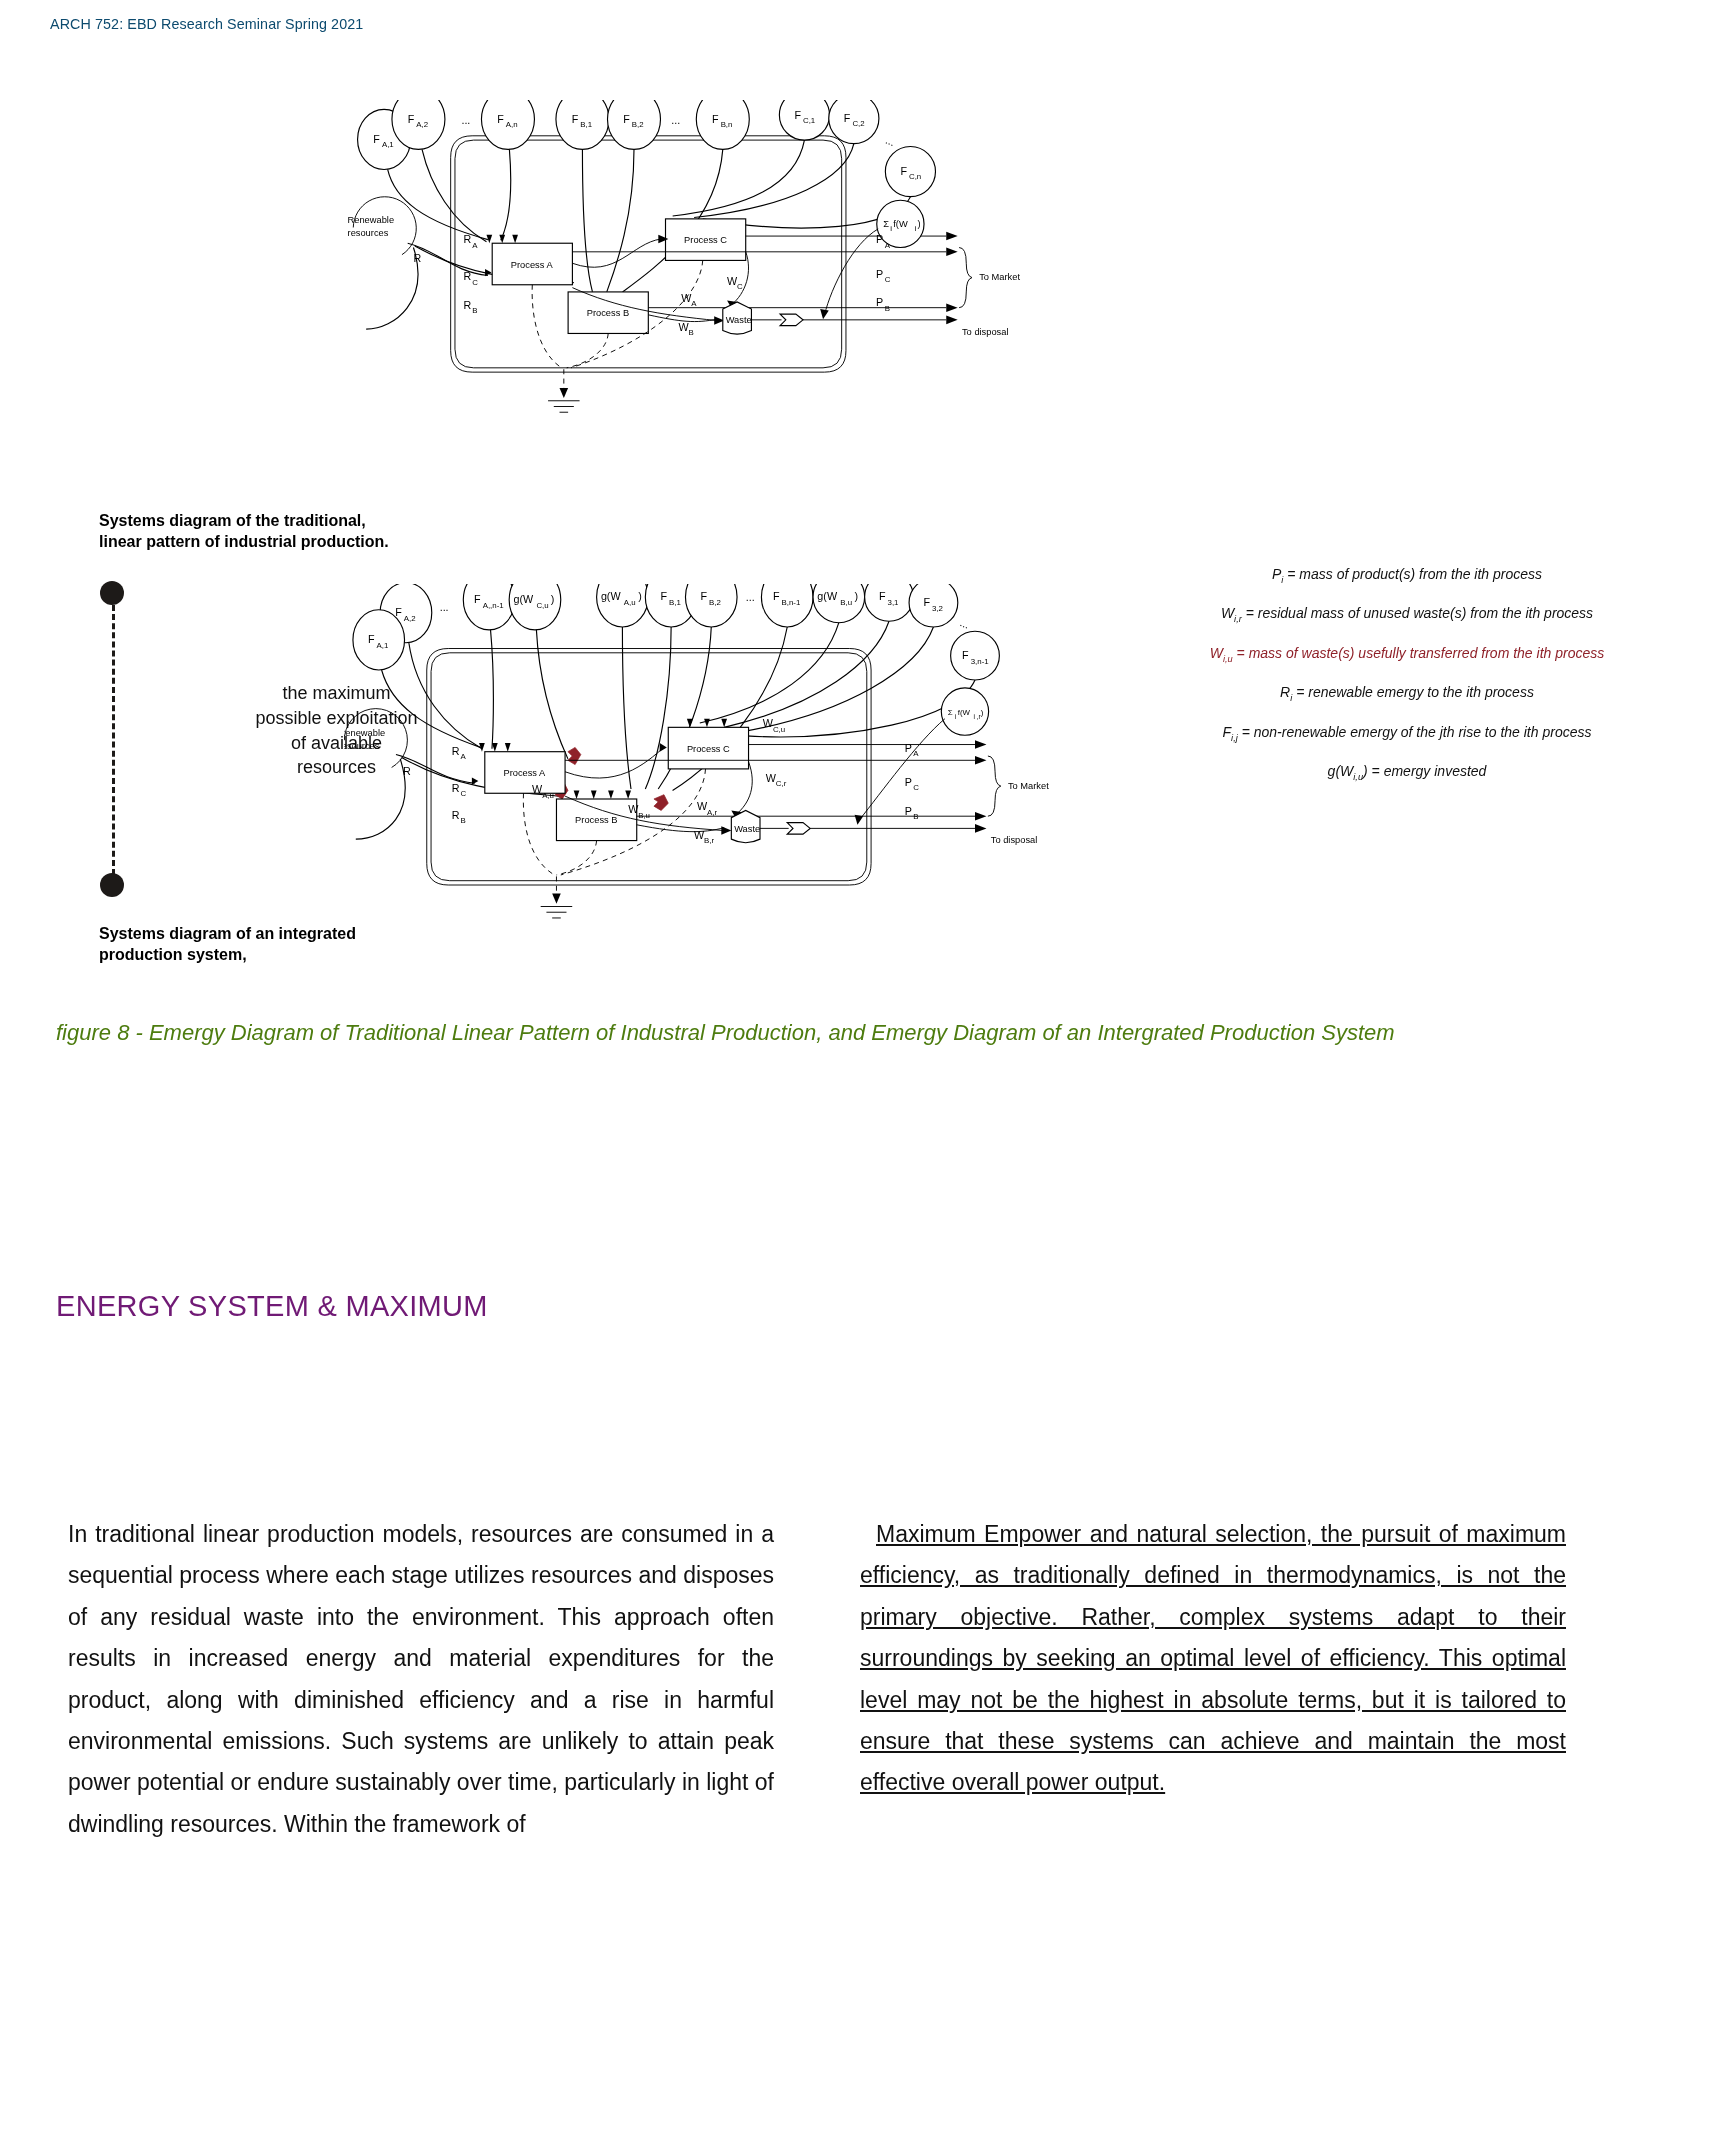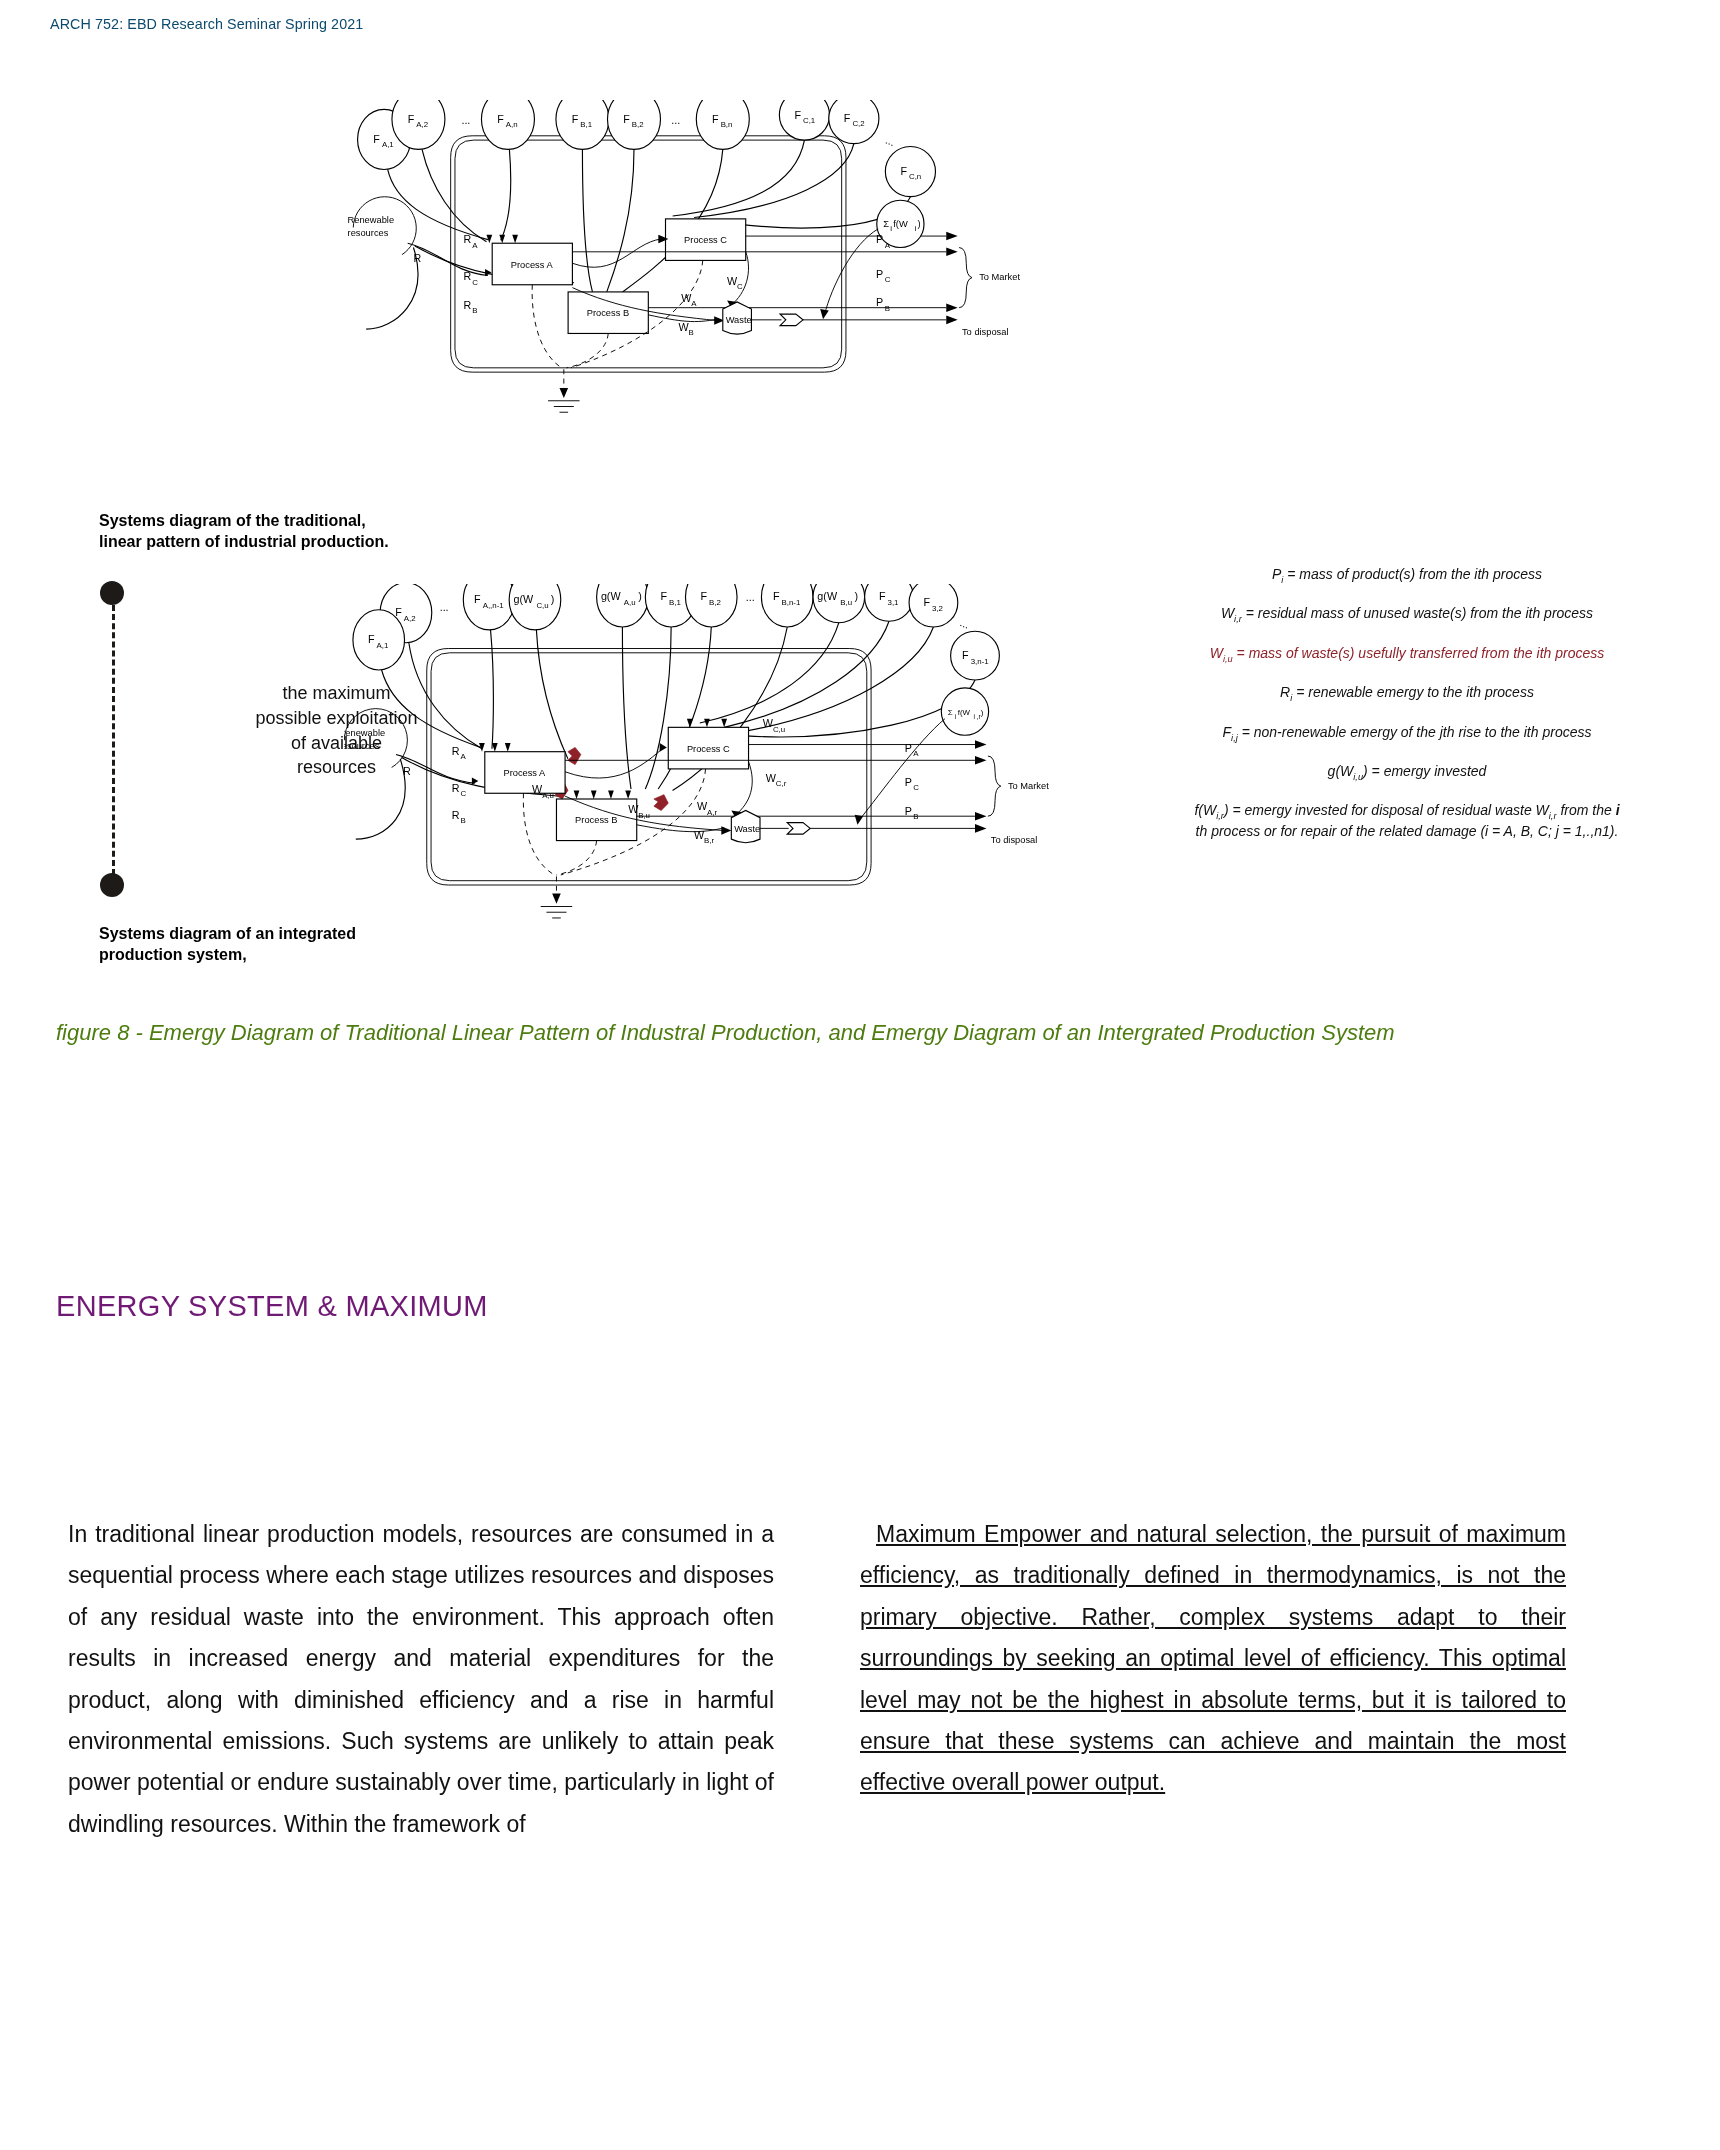--- a/index.html
+++ b/index.html
@@ -510,23 +510,20 @@
   </div>
   <div class="legend-item">
     <span class="v">R</span><sub>i</sub><span> = renewable emergy to the ith process</span>
   </div>
   <div class="legend-item">
     <span class="v">F</span><sub>i,j</sub><span> = non-renewable emergy of the jth rise to the ith process</span>
   </div>
   <div class="legend-item">
     <span class="v">g(W</span><sub>i,u</sub><span>) = emergy invested</span>
   </div>
-  <div class="legend-item">
-    <span class="v">f(W</span><sub>i,r</sub><span>) = emergy invested for disposal of residual waste W</span><sub>i,r</sub><span> from the </span><b>i</b><span> th process or for repair of the related damage (i = A, B, C; j = 1,.,n1).</span>
-  </div>
 </div>
 
 <div class="abs" id="figure-caption">figure 8 - Emergy Diagram of Traditional Linear Pattern of Industral Production, and Emergy Diagram of an Intergrated Production System</div>
 
 <div class="abs" id="section-heading">ENERGY SYSTEM &amp; MAXIMUM</div>
 
 <div class="body-col" id="body-col-left">
   <p>In traditional linear production models, resources are consumed in a sequential process where each stage utilizes resources and disposes of any residual waste into the environment. This approach often results in increased energy and material expenditures for the product, along with diminished efficiency and a rise in harmful environmental emissions. Such systems are unlikely to attain peak power potential or endure sustainably over time, particularly in light of dwindling resources. Within the framework of</p>
 </div>
 <div class="body-col" id="body-col-right">

